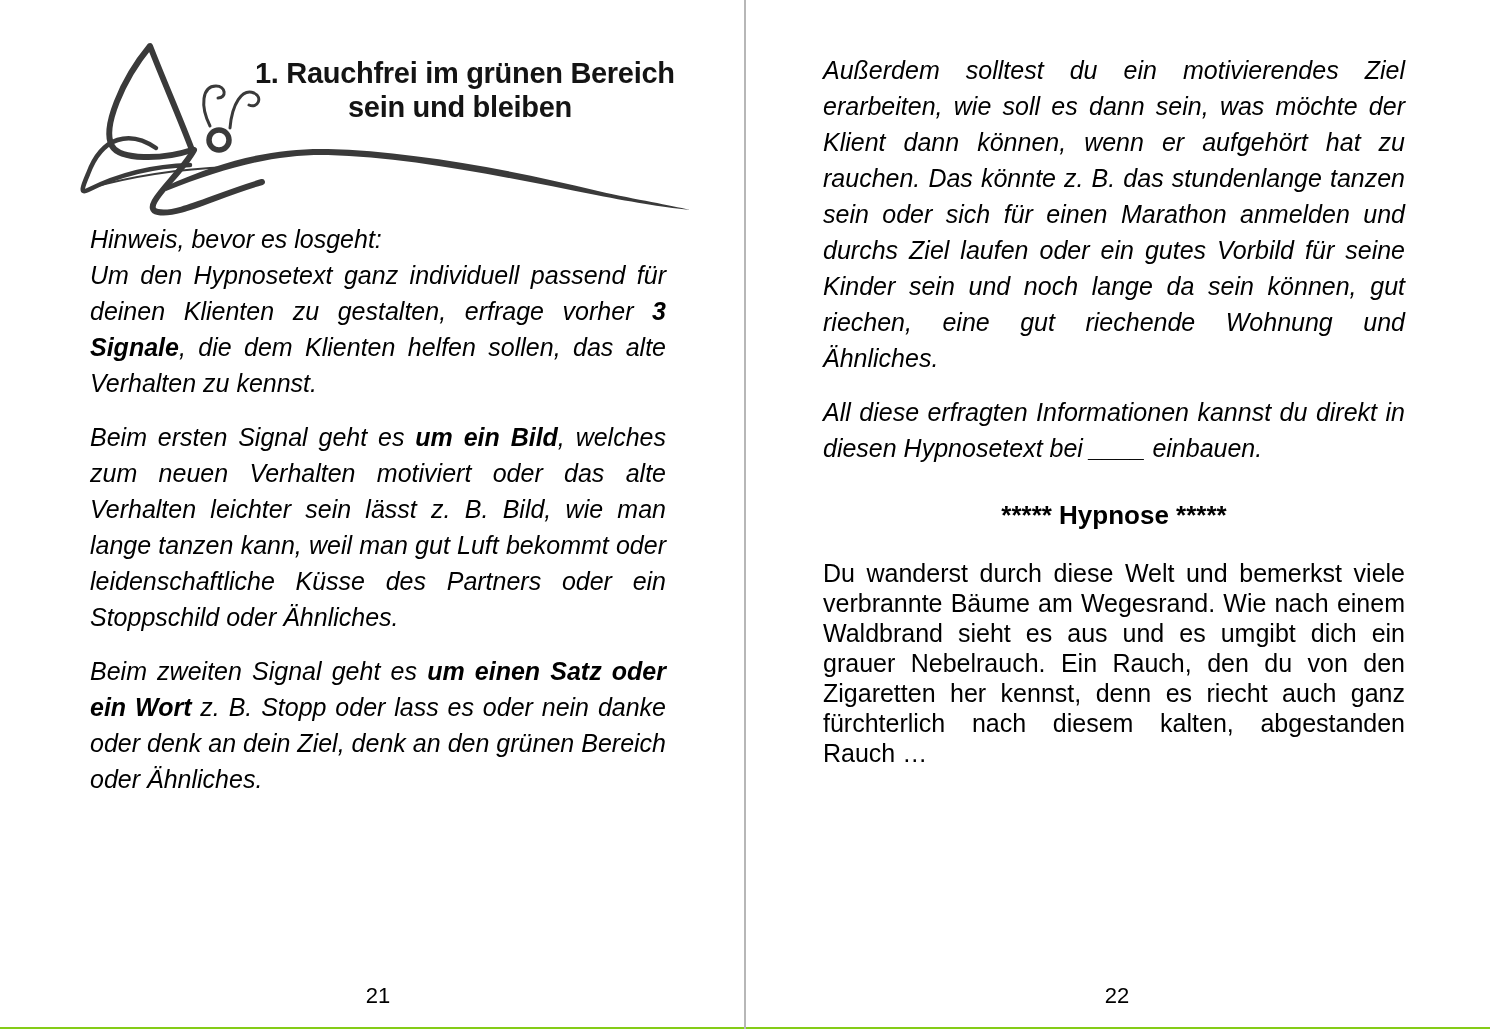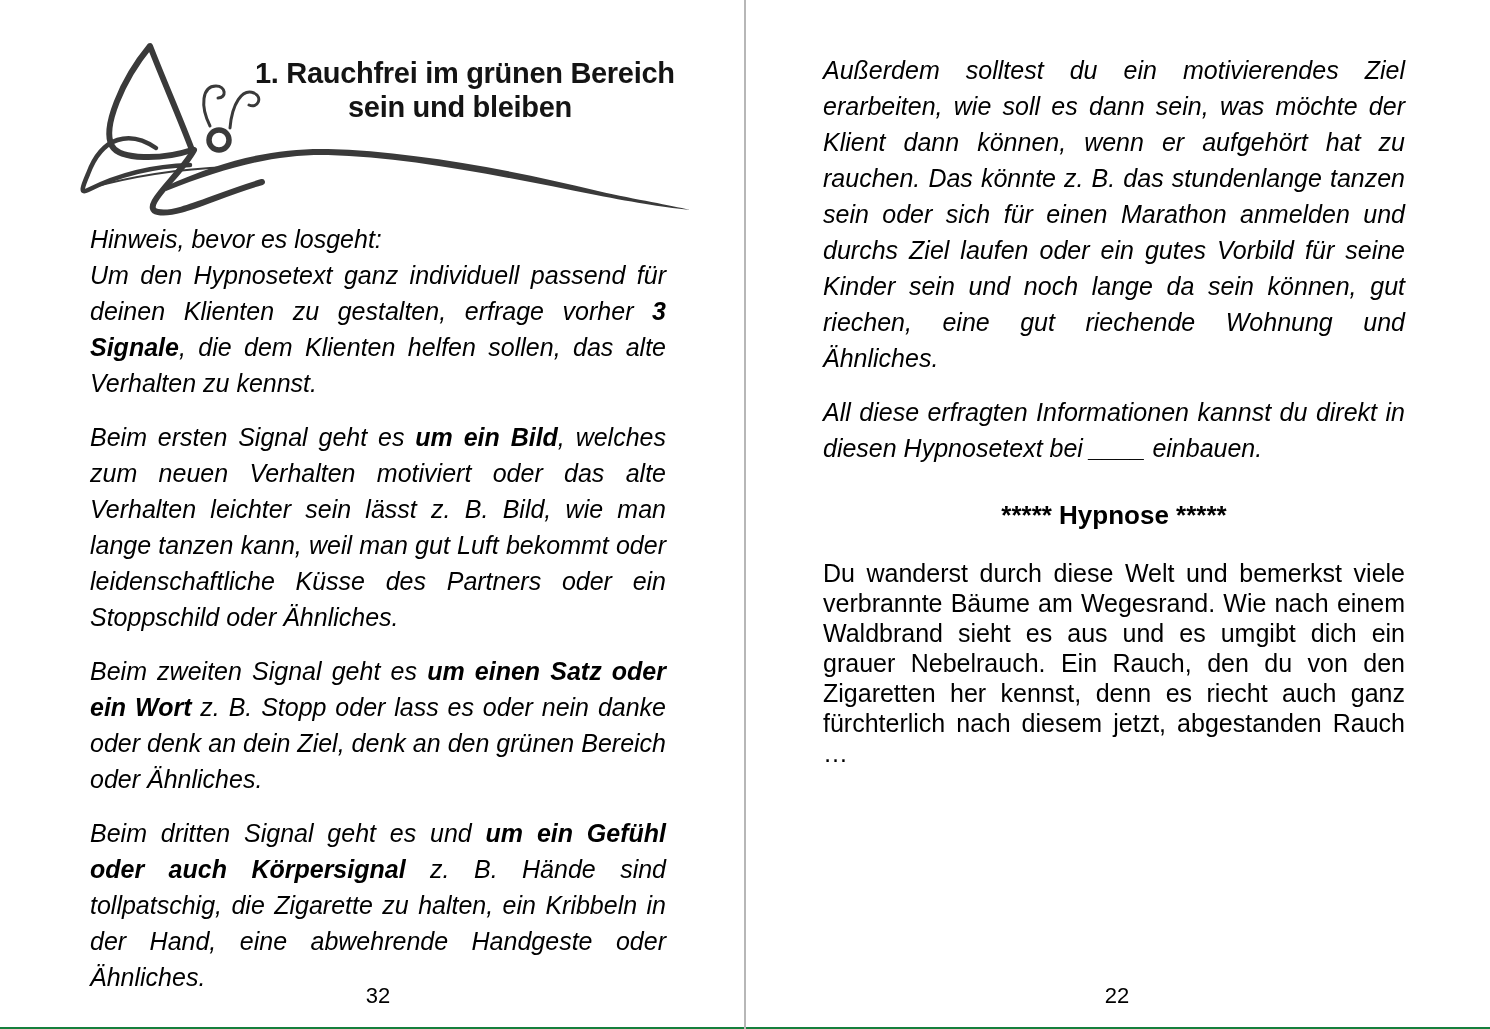--- a/index.html
+++ b/index.html
@@ -4,21 +4,21 @@
 <style>
   html,body { margin:0; padding:0; }
   body {
     width:1490px; height:1029px;
     background:#ffffff;
     font-family:"Liberation Sans", sans-serif;
     color:#000000;
     position:relative;
     overflow:hidden;
   }
-  .spread { position:absolute; left:0; top:0; width:1490px; height:1027px; border-bottom:2px solid #15803d; }
+  .spread { position:absolute; left:0; top:0; width:1490px; height:1027px; border-bottom:2px solid #84cc16; }
   .divider { position:absolute; left:744px; top:0; width:2px; height:1029px; background:#b7b7b7; }
 
   .page { position:absolute; top:0; height:1029px; }
   .page-left  { left:0;    width:744px; }
   .page-right { left:746px; width:836px; }
 
   .logo { position:absolute; left:78px; top:36px; width:620px; height:186px; }
 
   .title {
     position:absolute; left:255px; top:56px; width:410px;
@@ -73,31 +73,30 @@
     <div class="title">
       <div>1. Rauchfrei im grünen Bereich</div>
       <div>sein und bleiben</div>
     </div>
 
     <div class="content content-left">
         <p class="blk ital hint"><span>Hinweis, bevor es losgeht:</span></p>
         <p class="blk ital"><span>Um den Hypnosetext ganz individuell passend für deinen Klienten zu gestalten, erfrage vorher </span><span class="b">3 Signale</span><span>, die dem Klienten helfen sollen, das alte Verhalten zu kennst.</span></p>
         <p class="blk ital"><span>Beim ersten Signal geht es </span><span class="b">um ein Bild</span><span>, welches zum neuen Verhalten motiviert oder das alte Verhalten leichter sein lässt z. B. Bild, wie man lange tanzen kann, weil man gut Luft bekommt oder leidenschaftliche Küsse des Partners oder ein Stoppschild oder Ähnliches.</span></p>
         <p class="blk ital"><span>Beim zweiten Signal geht es </span><span class="b">um einen Satz oder ein Wort</span><span> z. B. Stopp oder lass es oder nein danke oder denk an dein Ziel, denk an den grünen Bereich oder Ähnliches.</span></p>
-        <p class="blk ital"><span>Beim dritten Signal geht es und </span><span class="b">um ein Gefühl oder auch Körpersignal</span><span> z. B. Hände sind tollpatschig, die Zigarette zu halten, ein Kribbeln in der Hand, eine abwehrende Handgeste oder Ähnliches.</span></p>
       </div>
 
-    <div class="pagenum pagenum-left">32</div>
+    <div class="pagenum pagenum-left">21</div>
   </div>
 
   <div class="divider"></div>
 
   <div class="page page-right">
     <div class="content content-right">
         <p class="blk ital"><span>Außerdem solltest du ein motivierendes Ziel erarbeiten, wie soll es dann sein, was möchte der Klient dann können, wenn er aufgehört hat zu rauchen. Das könnte z. B. das stundenlange tanzen sein oder sich für einen Marathon anmelden und durchs Ziel laufen oder ein gutes Vorbild für seine Kinder sein und noch lange da sein können, gut riechen, eine gut riechende Wohnung und Ähnliches.</span></p>
         <p class="blk ital"><span>All diese erfragten Informationen kannst du direkt in diesen Hypnosetext bei ____ einbauen.</span></p>
         <p class="blk head"><span class="b">*****  Hypnose *****</span></p>
-        <p class="blk script"><span>Du wanderst durch diese Welt und bemerkst viele verbrannte Bäume am Wegesrand. Wie nach einem Waldbrand sieht es aus und es umgibt dich ein grauer Nebelrauch. Ein Rauch, den du von den Zigaretten her kennst, denn es riecht auch ganz fürchterlich nach diesem jetzt, abgestanden Rauch …</span></p>
+        <p class="blk script"><span>Du wanderst durch diese Welt und bemerkst viele verbrannte Bäume am Wegesrand. Wie nach einem Waldbrand sieht es aus und es umgibt dich ein grauer Nebelrauch. Ein Rauch, den du von den Zigaretten her kennst, denn es riecht auch ganz fürchterlich nach diesem kalten, abgestanden Rauch …</span></p>
       </div>
     <div class="pagenum pagenum-right">22</div>
   </div>
 
 </div>
 
 </body></html>

